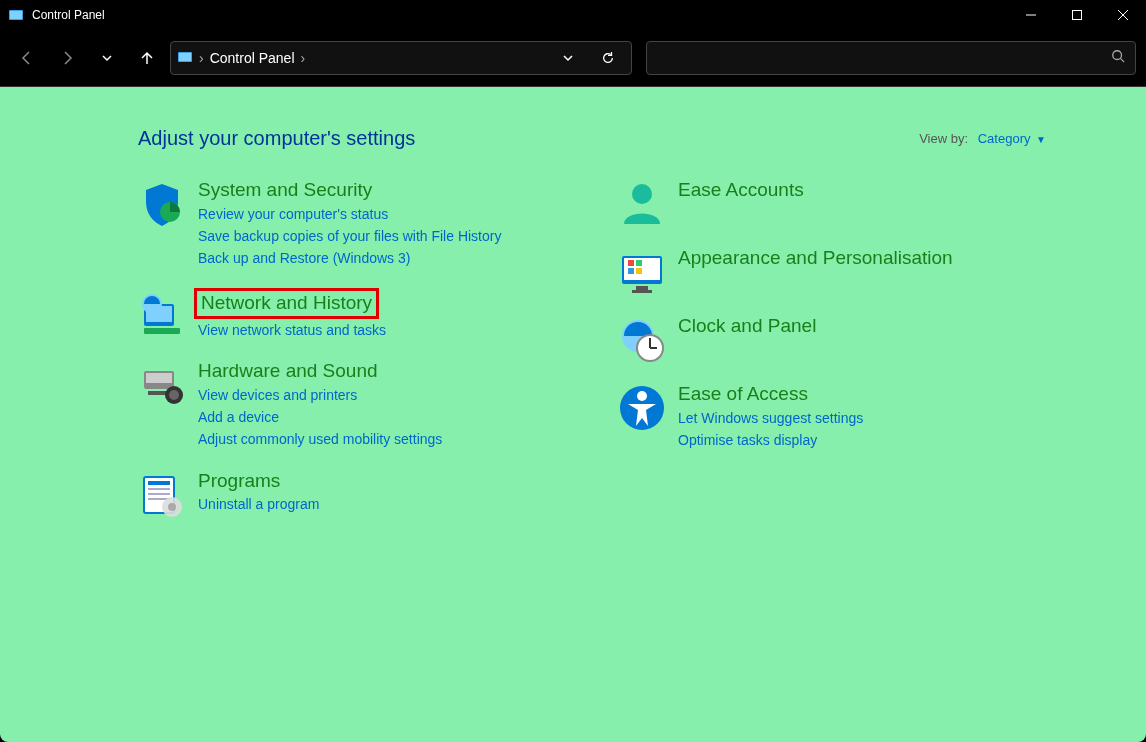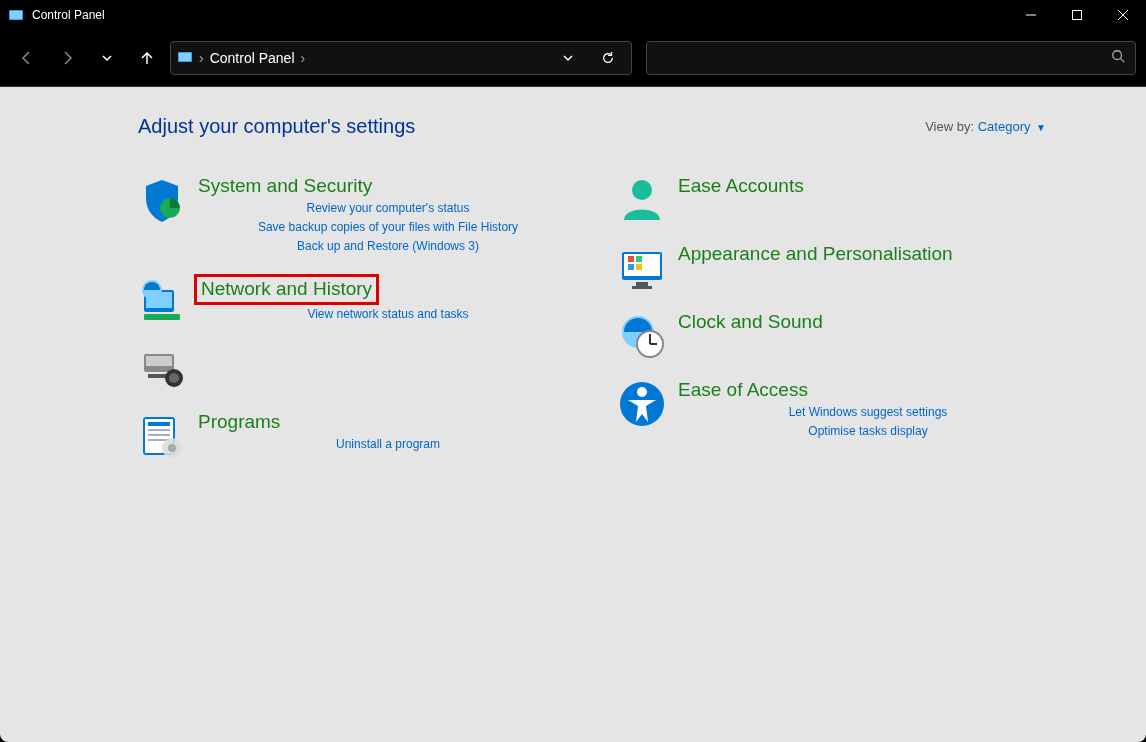--- a/index.html
+++ b/index.html
@@ -12,35 +12,35 @@
   .titlebtn svg { stroke:#fff; }
   
   .navbar { height: 56px; display:flex; align-items:center; padding: 0 10px; gap:6px; }
   .navbtn { width:34px; height:34px; display:flex;align-items:center;justify-content:center; color:#fff; border-radius:4px;}
   .navbtn.disabled { color:#777; }
   .addressbar { flex: 0 0 462px; height:34px; background:#111; border:1px solid #444; border-radius:4px; display:flex; align-items:center; padding:0 6px; color:#fff; font-size:14px; gap:6px;}
   .addressbar .spacer { flex:1; }
   .searchbar { flex:1; height:34px; background:#111; border:1px solid #444; border-radius:4px; display:flex; align-items:center; padding:0 10px; color:#fff; margin-left:8px;}
   .searchbar .spacer { flex:1; }
   
-  .content { background:#e5e5e5; height: calc(742px - 30px - 56px); padding: 28px 0 0 0; position:relative; border-top:1px solid #333;}
+  .content { background:#86efac; height: calc(742px - 30px - 56px); padding: 40px 0 0 0; position:relative; border-top:1px solid #333;}
   .heading-row { display:flex; align-items:center; padding: 0 40px 0 138px; }
   .heading { color:#003399; font-size:20px; font-weight:400; }
   .viewby { margin-left:auto; color:#555; font-size:13px; margin-right:60px;}
-  .viewby .link { color:#0066cc; }
+  .viewby .link { color:#0066cc; margin-left:6px; }
   .viewby .caret { color:#0066cc; font-size:10px; margin-left:2px;}
-  .columns { display:flex; margin-top:36px; padding-left:138px; gap:40px;}
+  .columns { display:flex; margin-top:28px; padding-left:138px; gap:40px;}
   .col { width:440px; }
   .cat { display:flex; margin-bottom:18px; }
   .cat .iconwrap { width:60px; flex:0 0 60px; display:flex; align-items:flex-start; justify-content:flex-start; padding-top:2px;}
   .cat .iconwrap svg { width:48px; height:48px; }
   .cat .textwrap { flex:1; }
   .cat-title { color:#1a7f1a; font-size:19px; font-weight:400; line-height:1.3; display:inline-block;}
   .cat-title.highlighted { border:3px solid #e00000; padding:0 4px; margin-left:-4px;}
-  .sublink { display:block; color:#0066cc; font-size:12px; line-height:1.6;text-align:center; }
+  .sublink { display:block; color:#0066cc; font-size:14px; line-height:1.6; }
   .sublink .shield { display:inline-block; vertical-align:middle; margin-right:2px;}
 </style>
 </head>
 <body>
 
 <div class="titlebar">
   <span class="cp-icon">
     <svg viewBox="0 0 16 16" width="16" height="16">
         <rect x="1" y="3" width="14" height="10" rx="1" fill="#3aa0e8"></rect>
         <rect x="2" y="4" width="12" height="8" fill="#7fd0ff"></rect>
@@ -155,20 +155,21 @@
         <div class="cat">
           <div class="iconwrap">
             <svg viewBox="0 0 48 48">
               <rect x="6" y="10" width="30" height="18" rx="2" fill="#888"></rect>
               <rect x="8" y="12" width="26" height="10" fill="#ccc"></rect>
               <rect x="10" y="30" width="18" height="4" fill="#555"></rect>
               <circle cx="36" cy="34" r="9" fill="#333"></circle>
               <circle cx="36" cy="34" r="5" fill="#666"></circle>
             </svg>
           </div>
+          <div class="textwrap"><a class="cat-title">Hardware and Sound</a><a class="sublink">View devices and printers</a><a class="sublink">Add a device</a><a class="sublink">Adjust commonly used mobility settings</a></div>
         </div>
         <div class="cat">
           <div class="iconwrap">
             <svg viewBox="0 0 48 48">
               <rect x="6" y="6" width="30" height="36" rx="2" fill="#fff" stroke="#0078d4" stroke-width="2"></rect>
               <rect x="10" y="10" width="22" height="4" fill="#0078d4"></rect>
               <rect x="10" y="17" width="22" height="2" fill="#aac"></rect>
               <rect x="10" y="22" width="22" height="2" fill="#aac"></rect>
               <rect x="10" y="27" width="22" height="2" fill="#aac"></rect>
               <circle cx="34" cy="36" r="10" fill="#ddd" opacity="0.9"></circle>
@@ -206,21 +207,21 @@
         <div class="cat">
           <div class="iconwrap">
             <svg viewBox="0 0 48 48">
               <circle cx="20" cy="20" r="16" fill="#7fd0ff"></circle>
               <path d="M6 20 A14 14 0 0 1 34 20" fill="#0078d4"></path>
               <circle cx="32" cy="32" r="13" fill="#fff" stroke="#888" stroke-width="2"></circle>
               <line x1="32" y1="32" x2="32" y2="22" stroke="#333" stroke-width="2"></line>
               <line x1="32" y1="32" x2="39" y2="32" stroke="#333" stroke-width="2"></line>
             </svg>
           </div>
-          <div class="textwrap"><a class="cat-title">Clock and Sound</a></div>
+          <div class="textwrap"><a class="cat-title">Clock and Panel</a></div>
         </div>
         <div class="cat">
           <div class="iconwrap">
             <svg viewBox="0 0 48 48">
               <circle cx="24" cy="24" r="22" fill="#0078d4"></circle>
               <circle cx="24" cy="12" r="5" fill="#fff"></circle>
               <path d="M10 20 L38 20 L28 26 L30 42 L24 34 L18 42 L20 26 Z" fill="#fff"></path>
             </svg>
           </div>
           <div class="textwrap"><a class="cat-title">Ease of Access</a><a class="sublink">Let Windows suggest settings</a><a class="sublink">Optimise tasks display</a></div>

